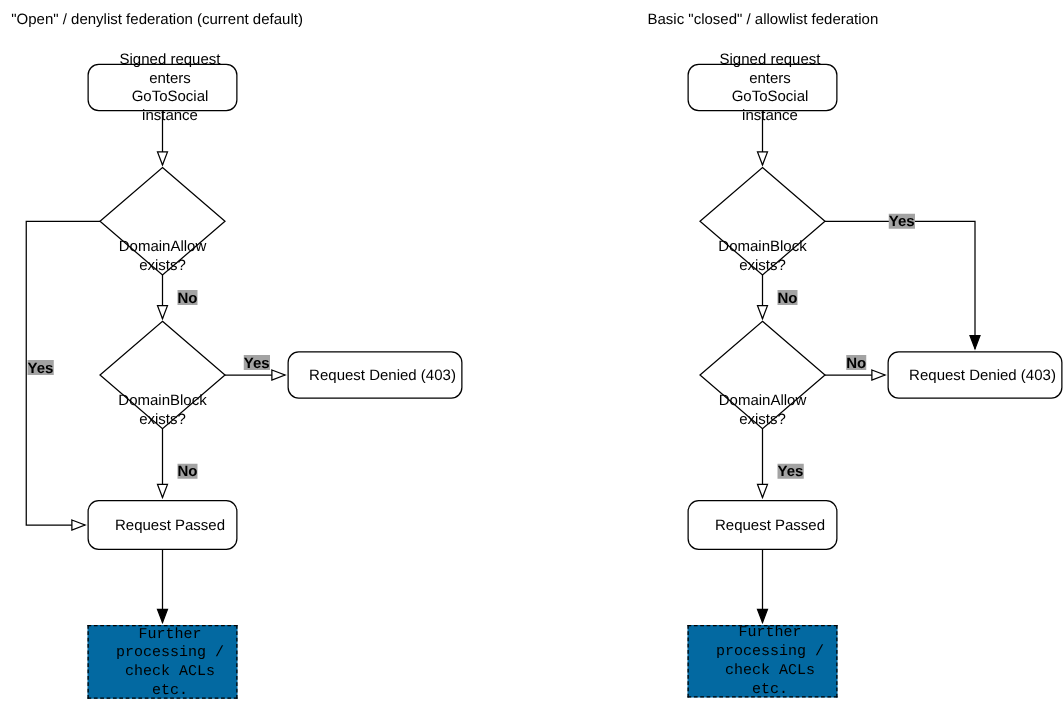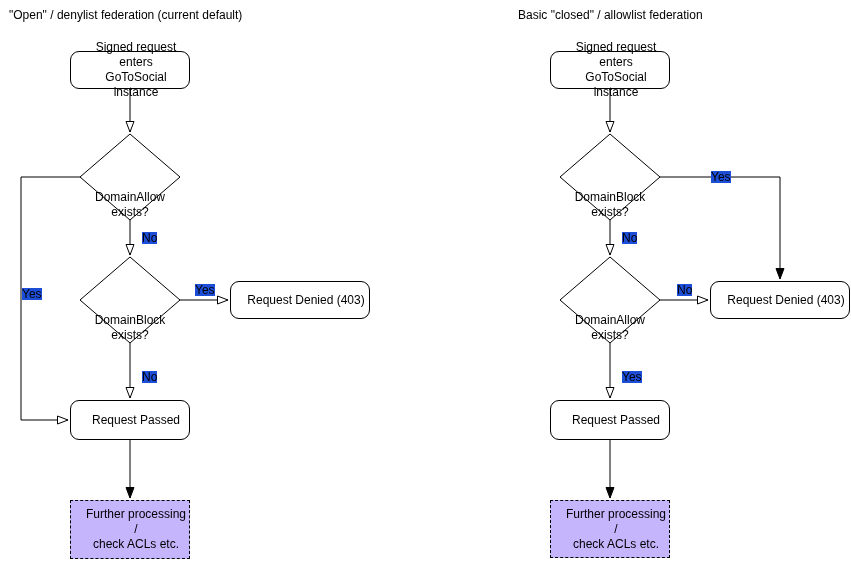--- a/index.html
+++ b/index.html
@@ -13,29 +13,29 @@
   .chart-title { position:absolute; z-index:3; white-space:nowrap; }
   .node {
     position:absolute; z-index:2;
     display:flex; align-items:center; justify-content:center;
     text-align:center; background:#fff; border:1px solid #000;
     line-height:15px;
     padding-left:12px;
   }
   .node span, .diamond-text span { white-space:pre-line; }
   .rounded { border-radius:9px; }
-  .dashed  { border-style:dashed; background:#c4b5fd; }
+  .dashed  { border-style:dashed; background:#0369a1;font-family:Liberation Mono, monospace; }
   .diamond-text {
     position:absolute; z-index:3;
     display:flex; align-items:flex-end; justify-content:center;
     text-align:center; line-height:15px; pointer-events:none;
   }
   .edge-label {
-    position:absolute; z-index:4; background:#1d4ed8;
-    line-height:12px; white-space:nowrap;
+    position:absolute; z-index:4; background:#a3a3a3;
+    line-height:12px; white-space:nowrap;font-weight:bold;
   }
   svg path.edge { fill:none; stroke:#000; stroke-width:1; }
   svg polygon.diamond { fill:#fff; stroke:#000; stroke-width:1; }
 </style>
 </head>
 <body>
 
 <div class="canvas">
 
   <svg class="connectors" width="851" height="561" viewBox="0 0 851 561" xmlns="http://www.w3.org/2000/svg">

